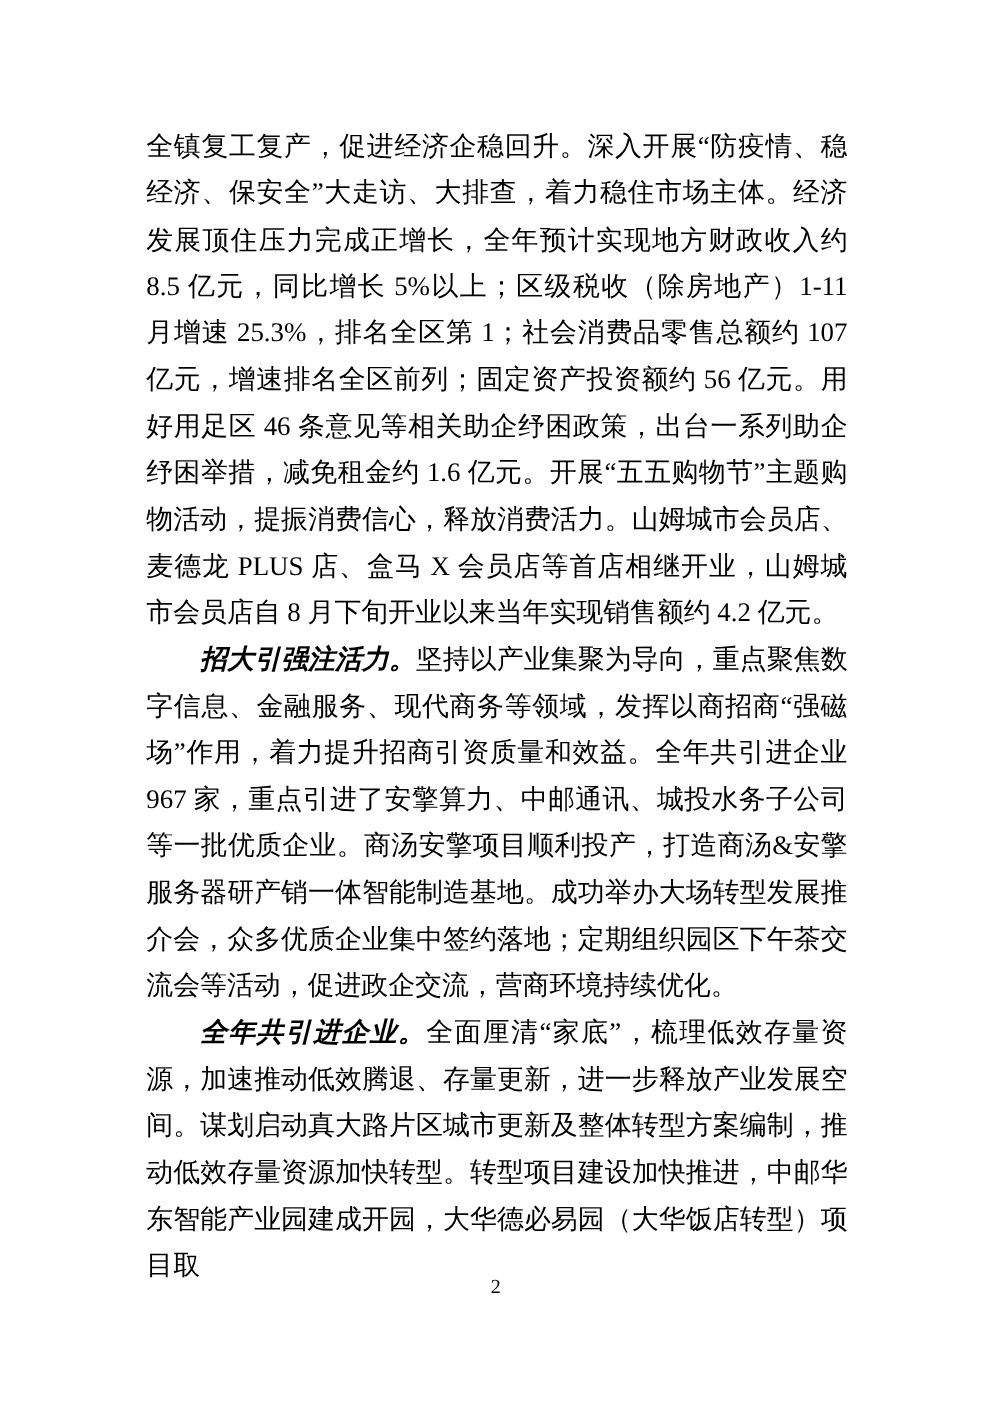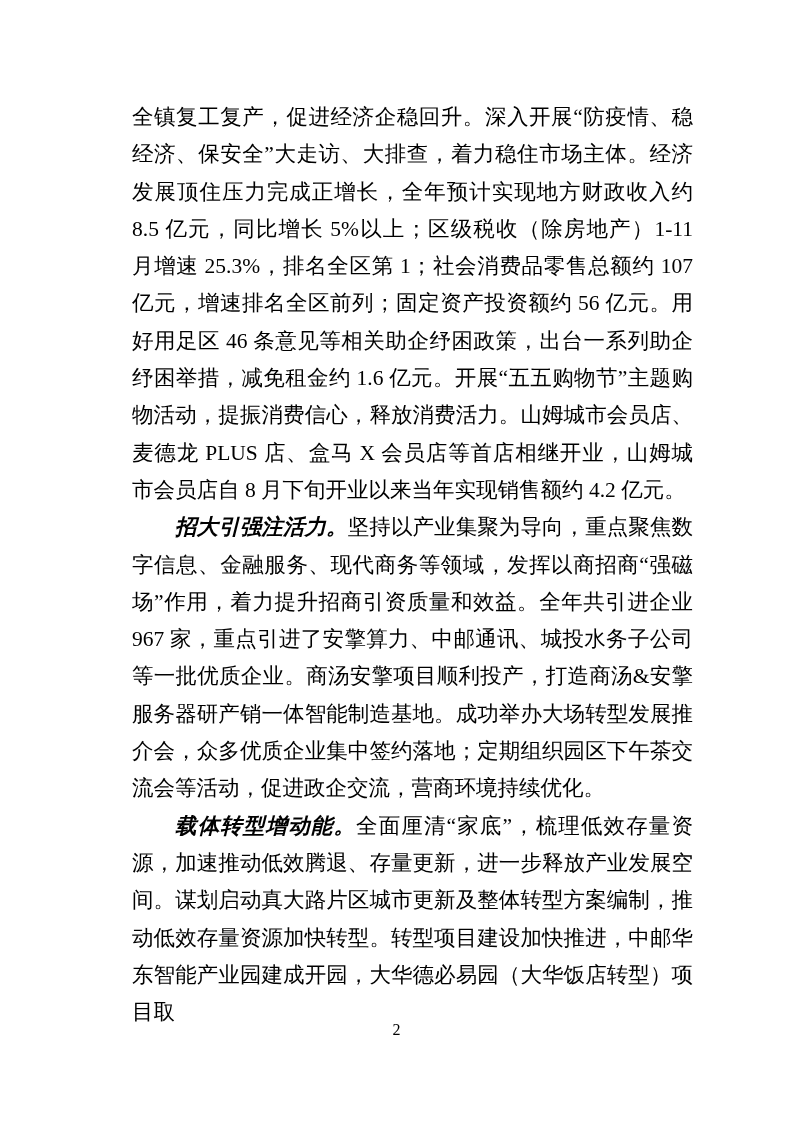--- a/index.html
+++ b/index.html
@@ -11,21 +11,21 @@
     position: relative;
     width: 793px;
     height: 1122px;
     background: #ffffff;
     overflow: hidden;
     font-family: "Liberation Serif", "DejaVu Serif", serif;
     color: #000000;
   }
   .content {
     position: absolute;
-    left: 132px;
+    left: 117px;
     top: 99px;
     width: 561px;
   }
   .para {
     margin: 0;
     font-size: 21.5px;
     line-height: 37.3px;
     text-align: justify;
     color: #000000;
   }
@@ -52,17 +52,17 @@
 
 <div class="page">
   <div class="content">
     <p class="para">
       <span>全镇复工复产，促进经济企稳回升。深入开展“防疫情、稳经济、保安全”大走访、大排查，着力稳住市场主体。经济发展顶住压力完成正增长，全年预计实现地方财政收入约 8.5 亿元，同比增长 5%以上；区级税收（除房地产）1-11 月增速 25.3%，排名全区第 1；社会消费品零售总额约 107 亿元，增速排名全区前列；固定资产投资额约 56 亿元。用好用足区 46 条意见等相关助企纾困政策，出台一系列助企纾困举措，减免租金约 1.6 亿元。开展“五五购物节”主题购物活动，提振消费信心，释放消费活力。山姆城市会员店、麦德龙 PLUS 店、盒马 X 会员店等首店相继开业，山姆城市会员店自 8 月下旬开业以来当年实现销售额约 4.2 亿元。</span>
     </p>
     <p class="para indent">
       <span class="lead">招大引强注活力。</span><span>坚持以产业集聚为导向，重点聚焦数字信息、金融服务、现代商务等领域，发挥以商招商“强磁场”作用，着力提升招商引资质量和效益。全年共引进企业 967 家，重点引进了安擎算力、中邮通讯、城投水务子公司等一批优质企业。商汤安擎项目顺利投产，打造商汤&amp;安擎服务器研产销一体智能制造基地。成功举办大场转型发展推介会，众多优质企业集中签约落地；定期组织园区下午茶交流会等活动，促进政企交流，营商环境持续优化。</span>
     </p>
     <p class="para indent">
-      <span class="lead">载体转型增动能。</span><span>全面厘清“家底”，梳理低效存量资源，加速推动低效腾退、存量更新，进一步释放产业发展空间。谋划启动真大路片区城市更新及整体转型方案编制，推动低效存量资源加快转型。转型项目建设加快推进，中邮华东智能产业园建成开园，大华德必易园（大华饭店转型）项目取</span>
+      <span class="lead">全年共引进企业。</span><span>全面厘清“家底”，梳理低效存量资源，加速推动低效腾退、存量更新，进一步释放产业发展空间。谋划启动真大路片区城市更新及整体转型方案编制，推动低效存量资源加快转型。转型项目建设加快推进，中邮华东智能产业园建成开园，大华德必易园（大华饭店转型）项目取</span>
     </p>
   </div>
   <div class="page-number">2</div>
 </div>
 
 </body></html>

